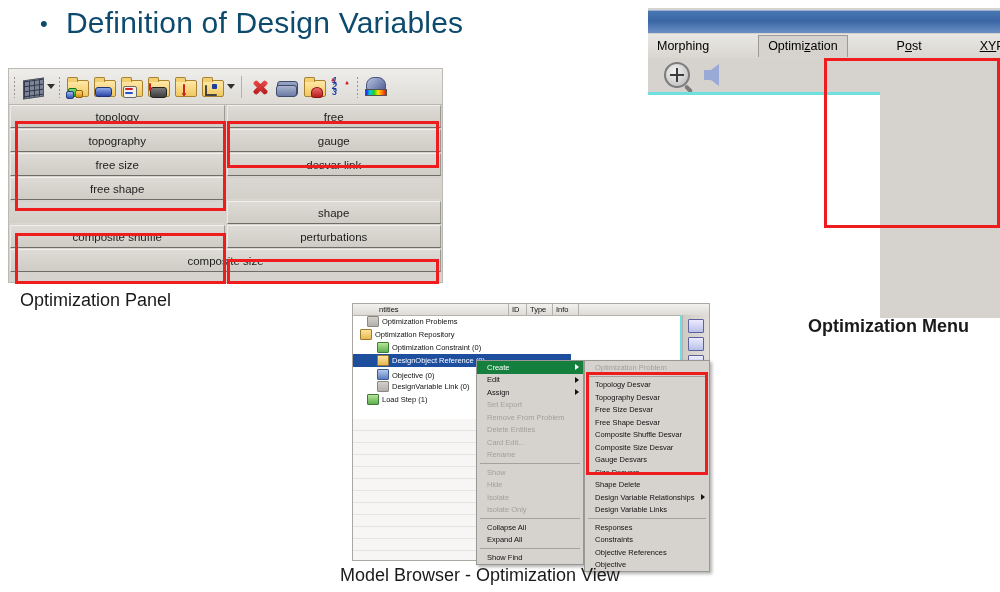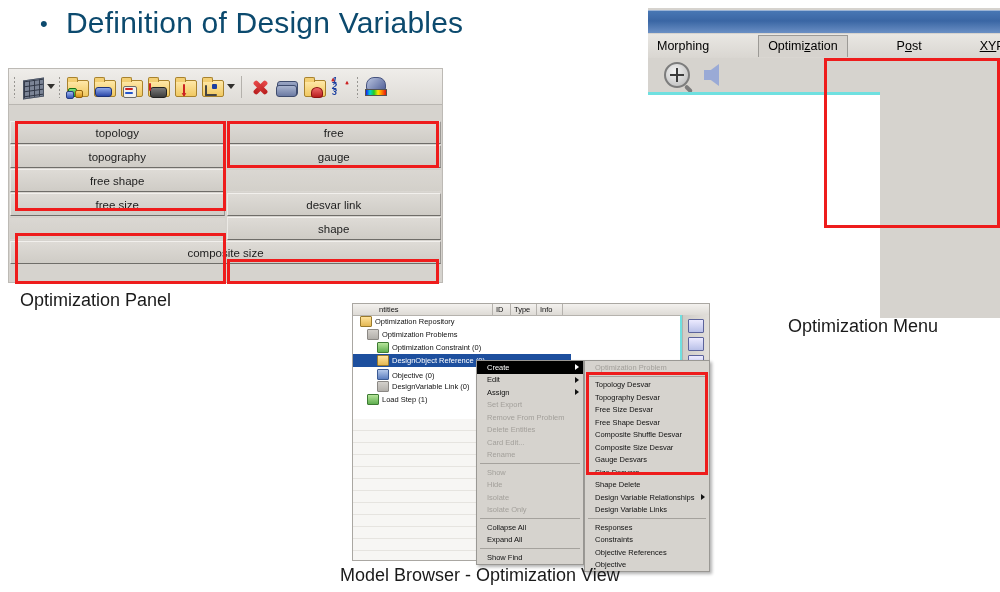--- a/index.html
+++ b/index.html
@@ -14,21 +14,21 @@
   #slide-title{
     position:absolute;left:40px;top:6px;
     font-size:30px;color:#0c4a6e;letter-spacing:.2px;
     white-space:nowrap;
   }
   #slide-title .bullet{display:inline-block;width:26px;font-size:22px;vertical-align:2px;}
 
   
   .caption{position:absolute;font-size:18px;color:#1a1a1a;white-space:nowrap;}
   #caption-panel{left:20px;top:290px;}
-  #caption-menu{left:788px;top:316px;}
+  #caption-menu{left:808px;top:316px;font-weight:bold;}
   #caption-browser{left:340px;top:565px;}
 
   
   #opt-panel{
     position:absolute;left:8px;top:68px;width:435px;height:215px;
     background:#d6d3ce;border:1px solid #bdbab5;box-sizing:border-box;
   }
   #panel-toolbar{
     position:absolute;left:0;top:0;width:100%;height:36px;
     background:linear-gradient(#efedea,#dedbd6);
@@ -60,21 +60,21 @@
     background:linear-gradient(#9aa6c4,#5b6b96);border:1px solid #3f4c6e;border-radius:3px;}
   .stack:before{content:"";position:absolute;left:-2px;top:3px;width:19px;height:10px;
     background:linear-gradient(#aab5d0,#6b7aa3);border:1px solid #3f4c6e;border-radius:3px;}
   .num123{position:absolute;left:3px;top:3px;font-size:9px;color:#1b3fa0;line-height:6px;font-weight:bold;}
   .colorbar{position:absolute;left:2px;bottom:4px;width:20px;height:5px;
     background:linear-gradient(90deg,#1a1af0,#00d2d2,#22cc22,#ffe400,#ff7a00,#e01414);border:1px solid #55534f;}
   .shade{position:absolute;left:3px;top:3px;width:18px;height:11px;
     background:linear-gradient(135deg,#b8c3df,#55649a);border-radius:8px 8px 2px 2px;border:1px solid #46537f;}
 
   
-  #panel-grid{position:absolute;left:0;top:52px;width:100%;}
+  #panel-grid{position:absolute;left:0;top:36px;width:100%;}
   .prow{display:flex;height:23px;margin-bottom:1px;}
   .pbtn{
     flex:1;margin:0 1px;
     background:linear-gradient(#dedbd6,#cfccc6);
     border-top:1px solid #f2f0ed;border-left:1px solid #eceae6;
     border-right:1px solid #9b9894;border-bottom:1px solid #6f6d69;
     font-size:11.5px;color:#1d1d1d;display:flex;align-items:center;justify-content:center;
     box-sizing:border-box;white-space:nowrap;
   }
   .pbtn.blank{background:linear-gradient(#dad7d2,#d3d0ca);border-color:transparent;
@@ -138,21 +138,21 @@
   #br-sidebar{position:absolute;right:0;top:11px;width:26px;bottom:0;
     background:linear-gradient(90deg,#cfccc7,#e2dfda);border-left:1px solid #b5b2ad;}
   .sb-ico{width:14px;height:12px;margin:4px auto;border-radius:1px;
     background:linear-gradient(#eceaff,#b9c0e8);border:1px solid #5c639b;}
   #br-cyan{position:absolute;right:26px;top:11px;width:3px;height:60px;background:#6fe0e0;}
 
   .ctx{position:absolute;background:#d6d3ce;border:1px solid #9a9894;
        box-shadow:2px 2px 3px rgba(0,0,0,.3);box-sizing:border-box;}
   .ci{height:12.5px;display:flex;align-items:center;font-size:7.5px;color:#111;
       padding:0 4px 0 10px;position:relative;white-space:nowrap;}
-  .ci.sel{background:#000000;color:#fff;}
+  .ci.sel{background:#15803d;color:#fff;}
   .ci.dis{color:#a3a09b;}
   .ci .arrow{position:absolute;right:4px;top:50%;transform:translateY(-50%);
     width:0;height:0;border-top:3px solid transparent;border-bottom:3px solid transparent;border-left:4px solid #111;}
   .ci.sel .arrow{border-left-color:#fff;}
   .csep{height:1px;background:#a5a29d;margin:2px 3px;}
   #ctx-main{left:476px;top:360px;width:108px;}
   #ctx-sub{left:584px;top:360px;width:126px;}
 </style>
 </head>
 <body>
@@ -228,30 +228,34 @@
   <div id="panel-grid">
       <div class="prow">
         <div class="pbtn">topology</div>
         <div class="pbtn">free</div>
       </div>
       <div class="prow">
         <div class="pbtn">topography</div>
         <div class="pbtn">gauge</div>
       </div>
       <div class="prow">
+        <div class="pbtn">free size</div>
+        <div class="pbtn">desvar link</div>
+      </div>
+      <div class="prow">
         <div class="pbtn">free shape</div>
         <div class="pbtn blank"></div>
       </div>
       <div class="prow">
-        <div class="pbtn">free size</div>
-        <div class="pbtn">desvar link</div>
-      </div>
-      <div class="prow">
         <div class="pbtn blank"></div>
         <div class="pbtn">shape</div>
+      </div>
+      <div class="prow">
+        <div class="pbtn">composite shuffle</div>
+        <div class="pbtn">perturbations</div>
       </div>
       <div class="prow">
         <div class="pbtn">composite size</div>
       </div>
     </div>
 
   <div class="redbox" style="left:6px;top:52px;width:211px;height:90px;"></div>
   <div class="redbox" style="left:6px;top:164px;width:211px;height:51px;"></div>
   <div class="redbox" style="left:218px;top:52px;width:212px;height:47px;"></div>
   <div class="redbox" style="left:218px;top:190px;width:212px;height:25px;"></div>
@@ -276,33 +280,33 @@
   </div>
   <div id="cyanline"></div>
   <div id="menu-white"></div>
 
   <div class="redbox" id="menu-redbox" style="left:176px;top:50px;width:176px;height:170px;"></div>
 </div>
 <div class="caption" id="caption-menu">Optimization Menu</div>
 
 <div id="browser-win">
   <div id="br-header">
-      <div class="brh" style="width: 140px; padding-left: 26px;">ntities</div>
+      <div class="brh" style="width: 156px; padding-left: 26px;">ntities</div>
       <div class="brh" style="width: 18px;">ID</div>
       <div class="brh" style="width: 26px;">Type</div>
       <div class="brh" style="width: 26px;">Info</div>
     </div>
   <div id="br-tree">
+      <div class="tnode" style="padding-left: 14px;">
+        <span class="ticon grey"></span>
+        <span>Optimization Problems</span>
+      </div>
       <div class="tnode" style="padding-left: 7px;">
         <span class="ticon"></span>
         <span>Optimization Repository</span>
-      </div>
-      <div class="tnode" style="padding-left: 14px;">
-        <span class="ticon grey"></span>
-        <span>Optimization Problems</span>
       </div>
       <div class="tnode" style="padding-left: 24px;">
         <span class="ticon green"></span>
         <span>Optimization Constraint (0)</span>
       </div>
       <div class="tnode sel" style="padding-left: 24px;">
         <span class="ticon"></span>
         <span>DesignObject Reference (0)</span>
       </div>
       <div class="tnode" style="padding-left: 24px; align-items: flex-end;">

